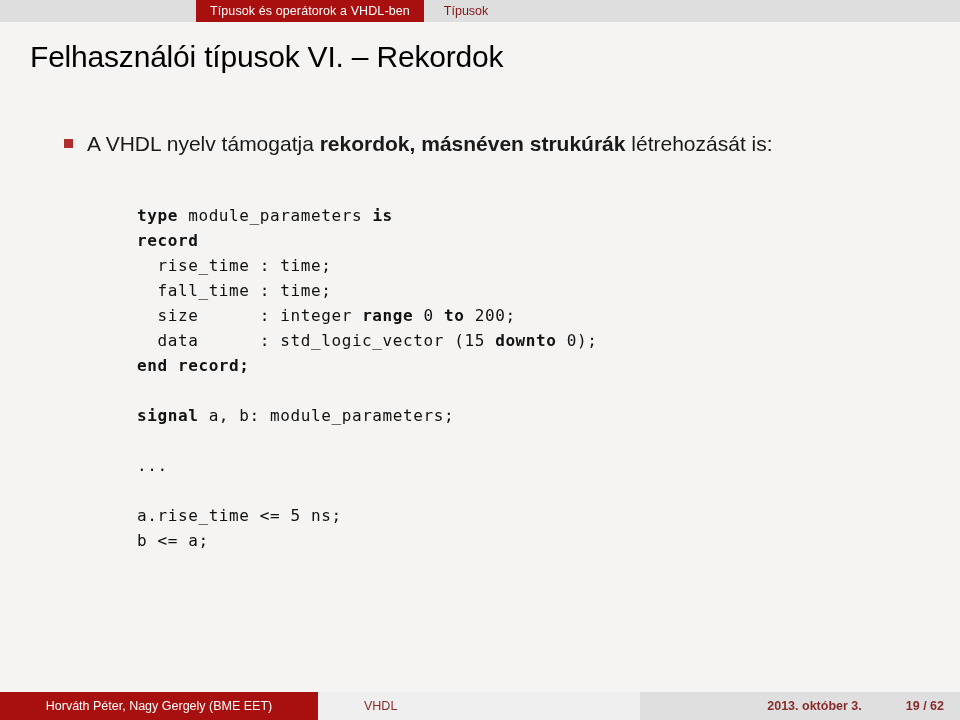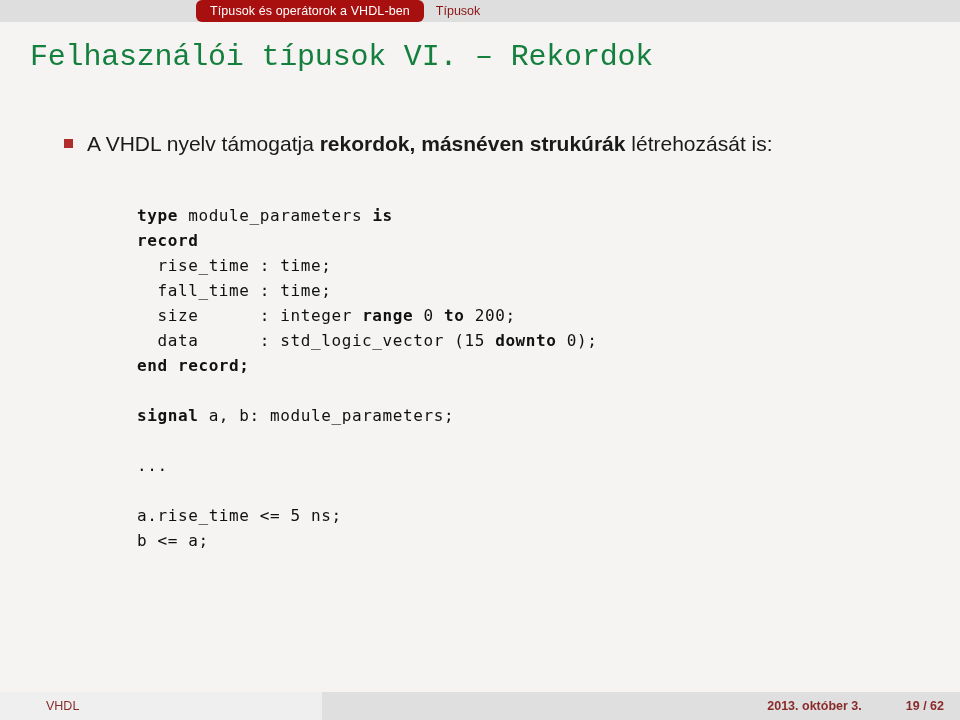--- a/index.html
+++ b/index.html
@@ -34,49 +34,47 @@
     background: #a80f0f;
     color: #ffffff;
     height: 22px;
     display: flex;
     align-items: center;
     justify-content: center;
     padding: 0 14px;
     font-size: 12.5px;
     letter-spacing: 0.1px;
     white-space: nowrap;
-    border-radius: 6px;
   }
   .topbar-seg {
     background: #dedede;
     color: #8a1313;
     height: 22px;
     display: flex;
     align-items: center;
-    padding: 0 12px;
+    padding: 0 20px;
     font-size: 12.5px;
     white-space: nowrap;
   }
   .topbar-rest {
     flex: 1;
     background: #dedede;
     height: 22px;
   }
 
   
   .frame-title {
     position: absolute;
     top: 40px;
     left: 30px;
-    color: #15803d;
+    color: #000000;
     font-size: 30px;
     font-weight: 400;
     letter-spacing: -0.2px;
     white-space: nowrap;
-    font-family: Liberation Mono, monospace;
   }
 
   
   .content {
     position: absolute;
     top: 128px;
     left: 6px;
     width: 960px;
   }
   .bullet-row {
@@ -188,18 +186,19 @@
     <div class="bullet-text">
       <span>A VHDL nyelv támogatja </span><b>rekordok, másnéven strukúrák</b><span> létrehozását is:</span>
     </div>
   </div>
 
   <div class="code-block" id="code-block"><div class="code-line"><b>type</b><span> module_parameters </span><b>is</b></div><div class="code-line"><b>record</b></div><div class="code-line"><span>  rise_time : time;</span></div><div class="code-line"><span>  fall_time : time;</span></div><div class="code-line"><span>  size      : integer </span><b>range</b><span> 0 </span><b>to</b><span> 200;</span></div><div class="code-line"><span>  data      : std_logic_vector (15 </span><b>downto</b><span> 0);</span></div><div class="code-line"><b>end record;</b></div><div class="code-line code-blank">&nbsp;</div><div class="code-line"><b>signal</b><span> a, b: module_parameters;</span></div><div class="code-line code-blank">&nbsp;</div><div class="code-line"><span>...</span></div><div class="code-line code-blank">&nbsp;</div><div class="code-line"><span>a.rise_time &lt;= 5 ns;</span></div><div class="code-line"><span>b &lt;= a;</span></div></div>
 
 </div>
 
 <div class="footer">
+  <div class="footer-author">Horváth Péter, Nagy Gergely  (BME EET)</div>
   <div class="footer-mid">VHDL</div>
   <div class="footer-right">
     <span>2013. október 3.</span>
     <span>19 / 62</span>
   </div>
 </div>
 
 </body></html>

